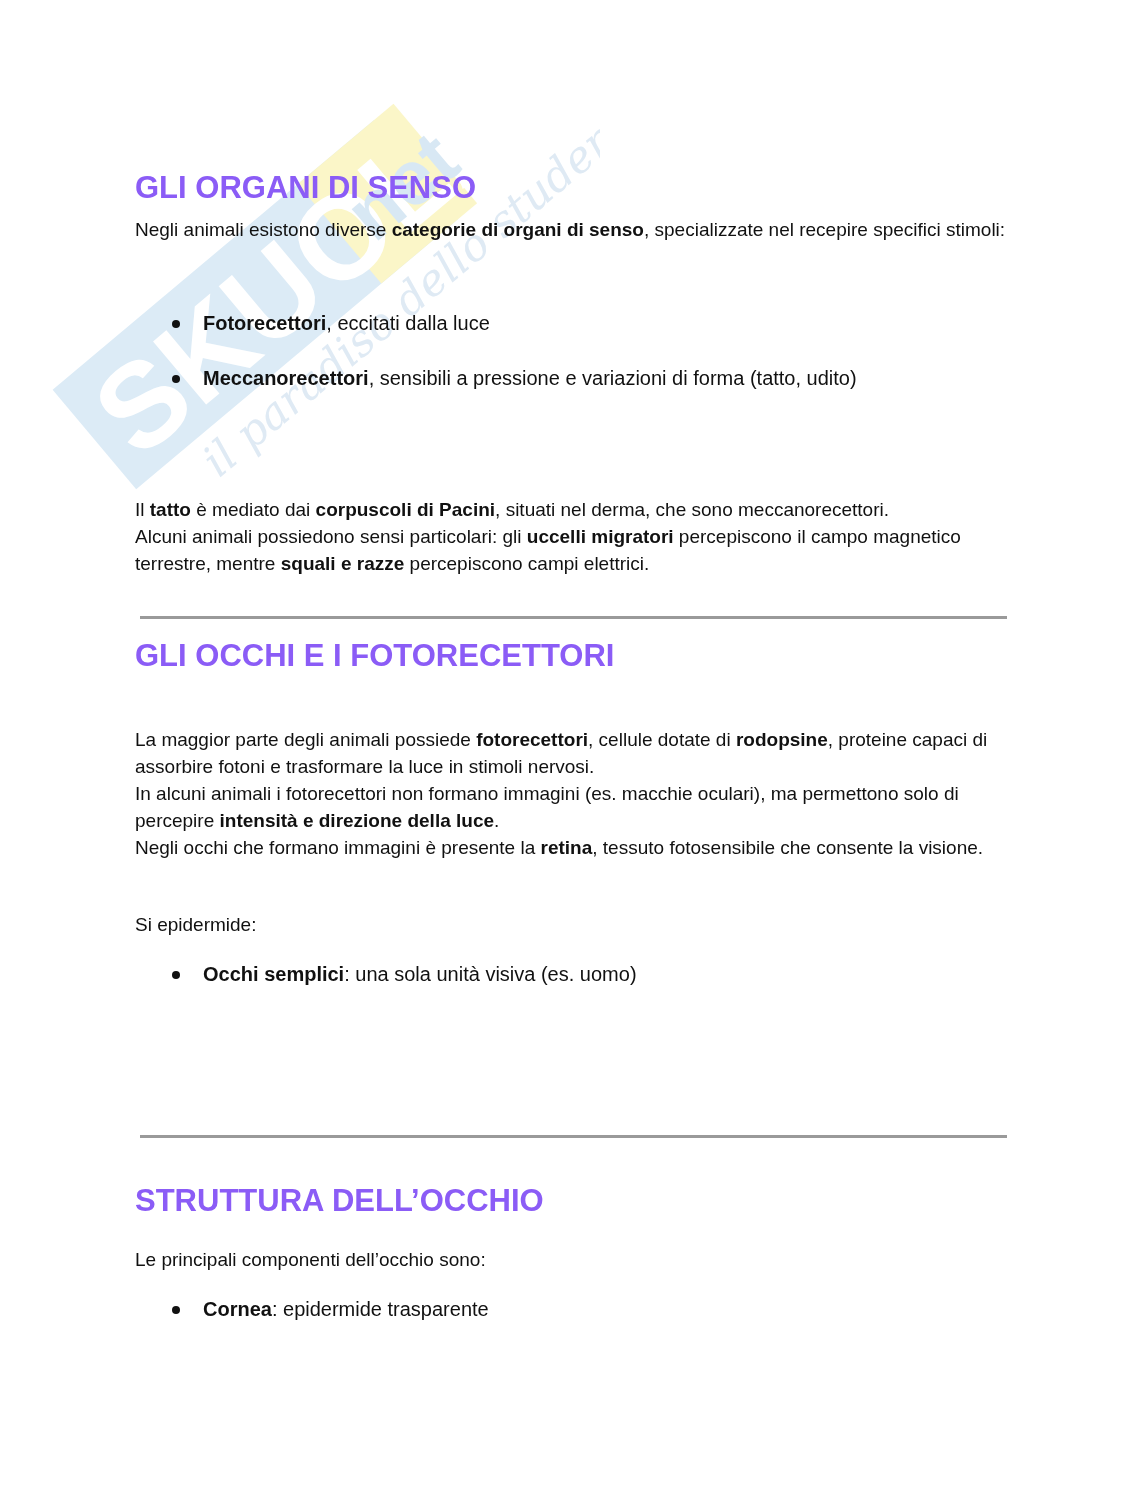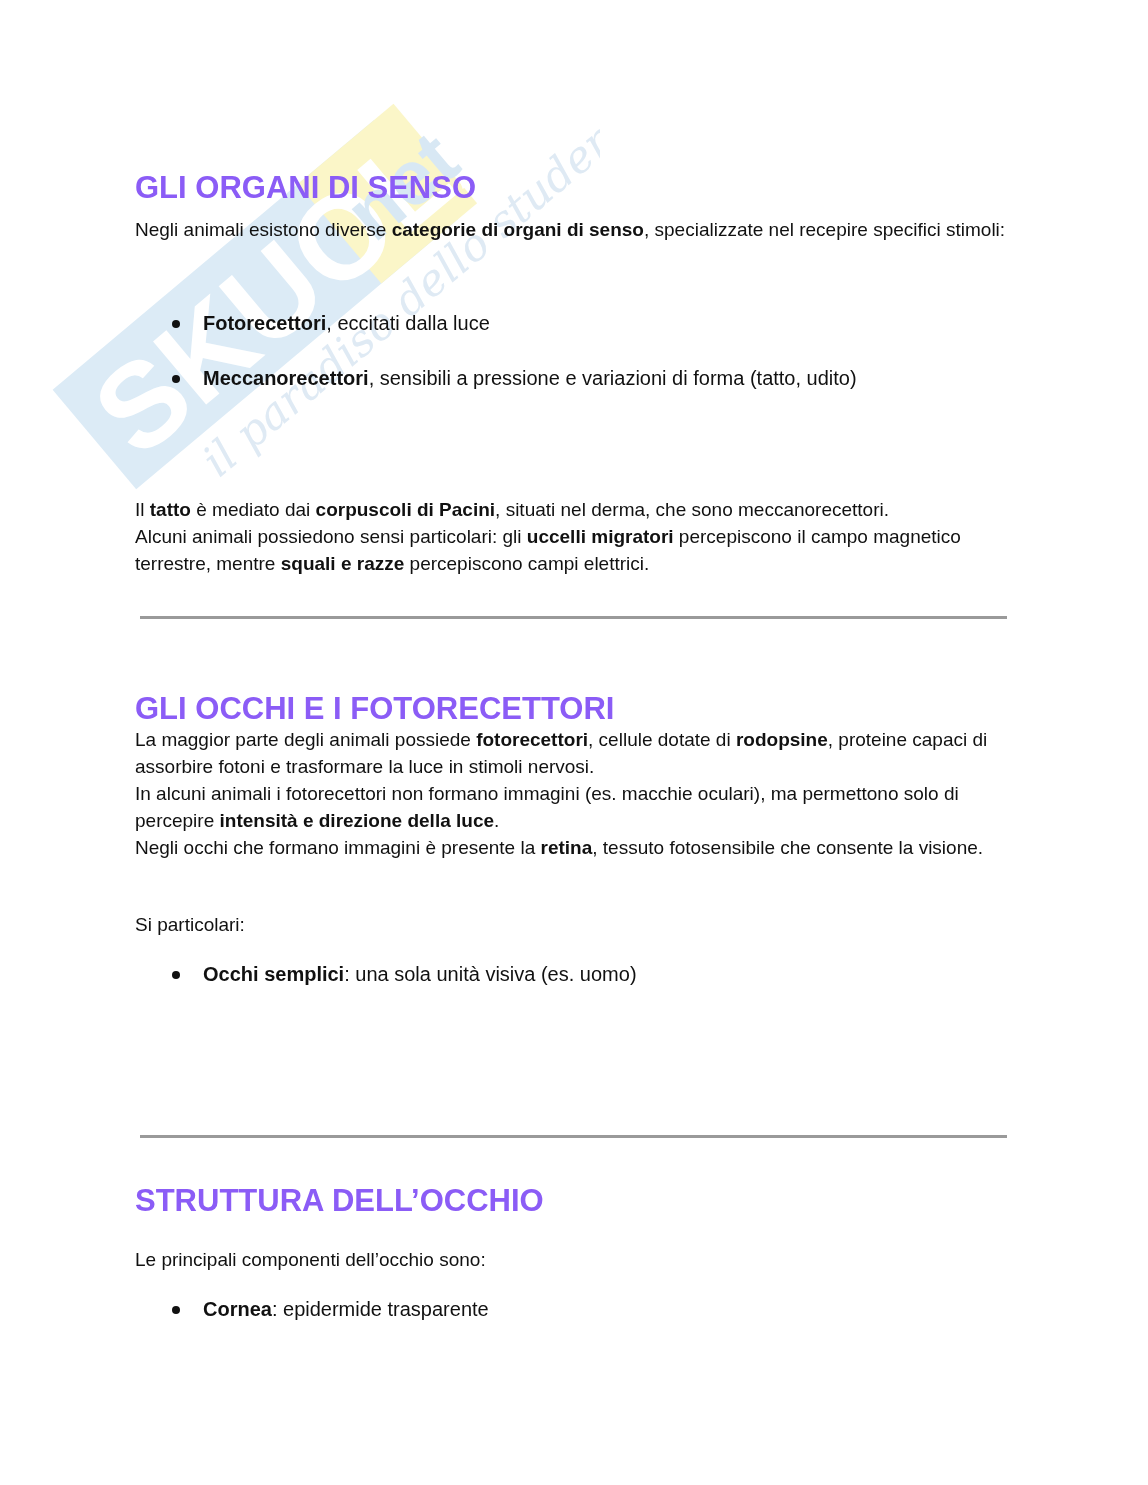--- a/index.html
+++ b/index.html
@@ -49,25 +49,25 @@
 
   <ul style="top:310px">
     <li style="margin-bottom:28px"><span class="bullet"></span><b>Fotorecettori</b><span>, eccitati dalla luce</span></li>
     <li style="margin-bottom:44px"><span class="bullet"></span><b>Meccanorecettori</b><span>, sensibili a pressione e variazioni di forma (tatto, udito)</span></li>
   </ul>
 
   <p style="top:496px"><span>Il </span><b>tatto</b><span> è mediato dai </span><b>corpuscoli di Pacini</b><span>, situati nel derma, che sono meccanorecettori.</span><br><span> Alcuni animali possiedono sensi particolari: gli </span><b>uccelli migratori</b><span> percepiscono il campo magnetico terrestre, mentre </span><b>squali e razze</b><span> percepiscono campi elettrici.</span></p>
 
   <div class="rule" style="top:616px"></div>
 
-  <h1 style="top:691px">GLI OCCHI E I FOTORECETTORI</h1>
+  <h1 style="top:638px">GLI OCCHI E I FOTORECETTORI</h1>
 
   <p style="top:726px"><span>La maggior parte degli animali possiede </span><b>fotorecettori</b><span>, cellule dotate di </span><b>rodopsine</b><span>, proteine capaci di assorbire fotoni e trasformare la luce in stimoli nervosi.</span><br><span> In alcuni animali i fotorecettori non formano immagini (es. macchie oculari), ma permettono solo di percepire </span><b>intensità e direzione della luce</b><span>.</span><br><span> Negli occhi che formano immagini è presente la </span><b>retina</b><span>, tessuto fotosensibile che consente la visione.</span></p>
 
-  <p style="top:911px">Si particolari:</p>
+  <p style="top:911px">Si epidermide:</p>
 
   <ul style="top:961px">
     <li style="margin-bottom:24px"><span class="bullet"></span><b>Occhi semplici</b><span>: una sola unità visiva (es. uomo)</span></li>
   </ul>
 
   <div class="rule" style="top:1135px"></div>
 
   <h1 style="top:1183px">STRUTTURA DELL’OCCHIO</h1>
 
   <p style="top:1246px">Le principali componenti dell’occhio sono:</p>

